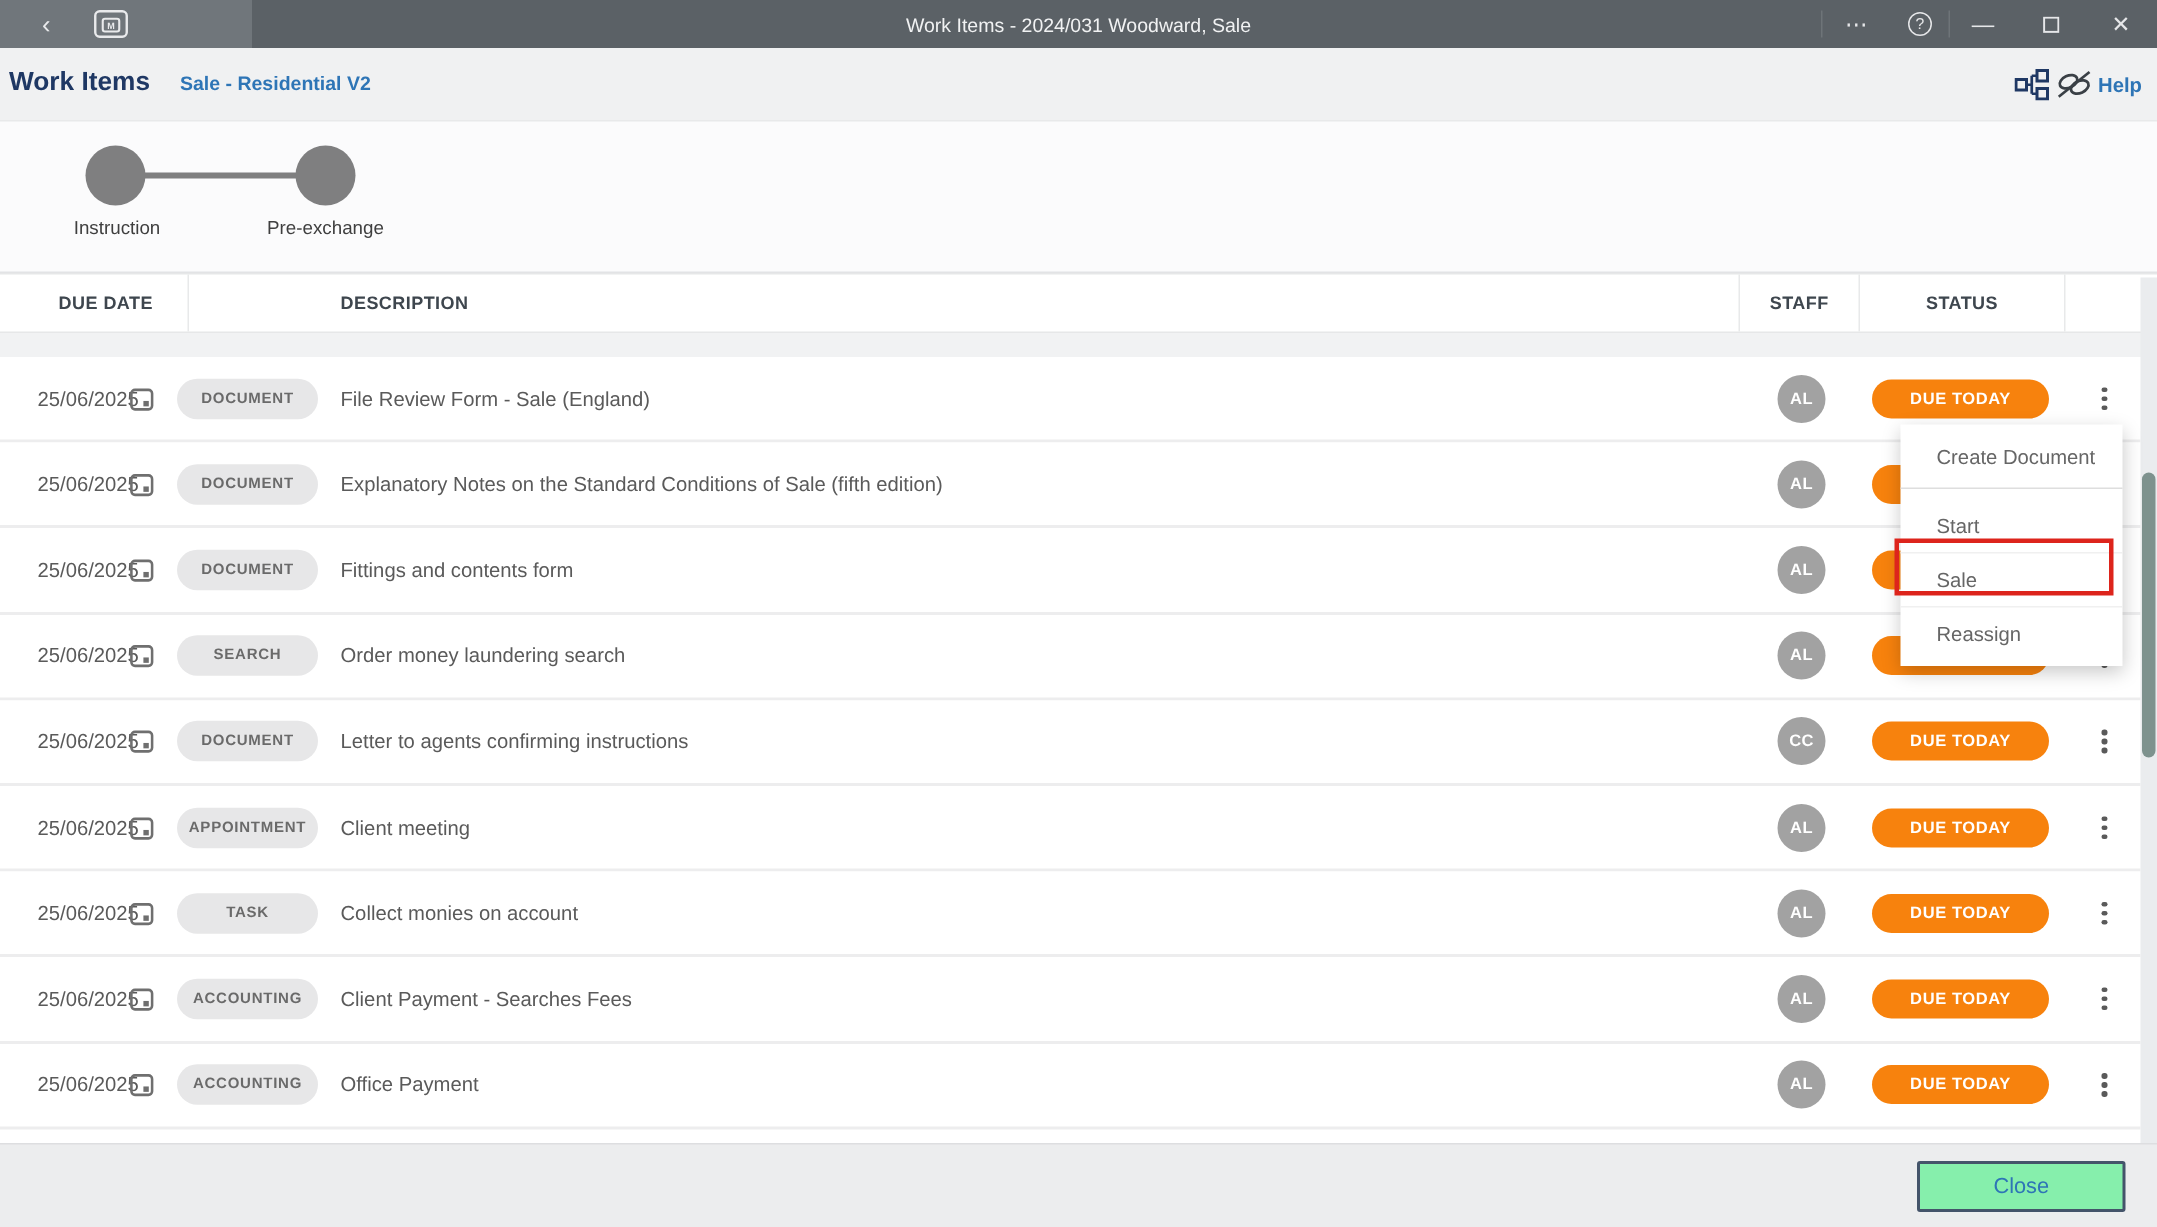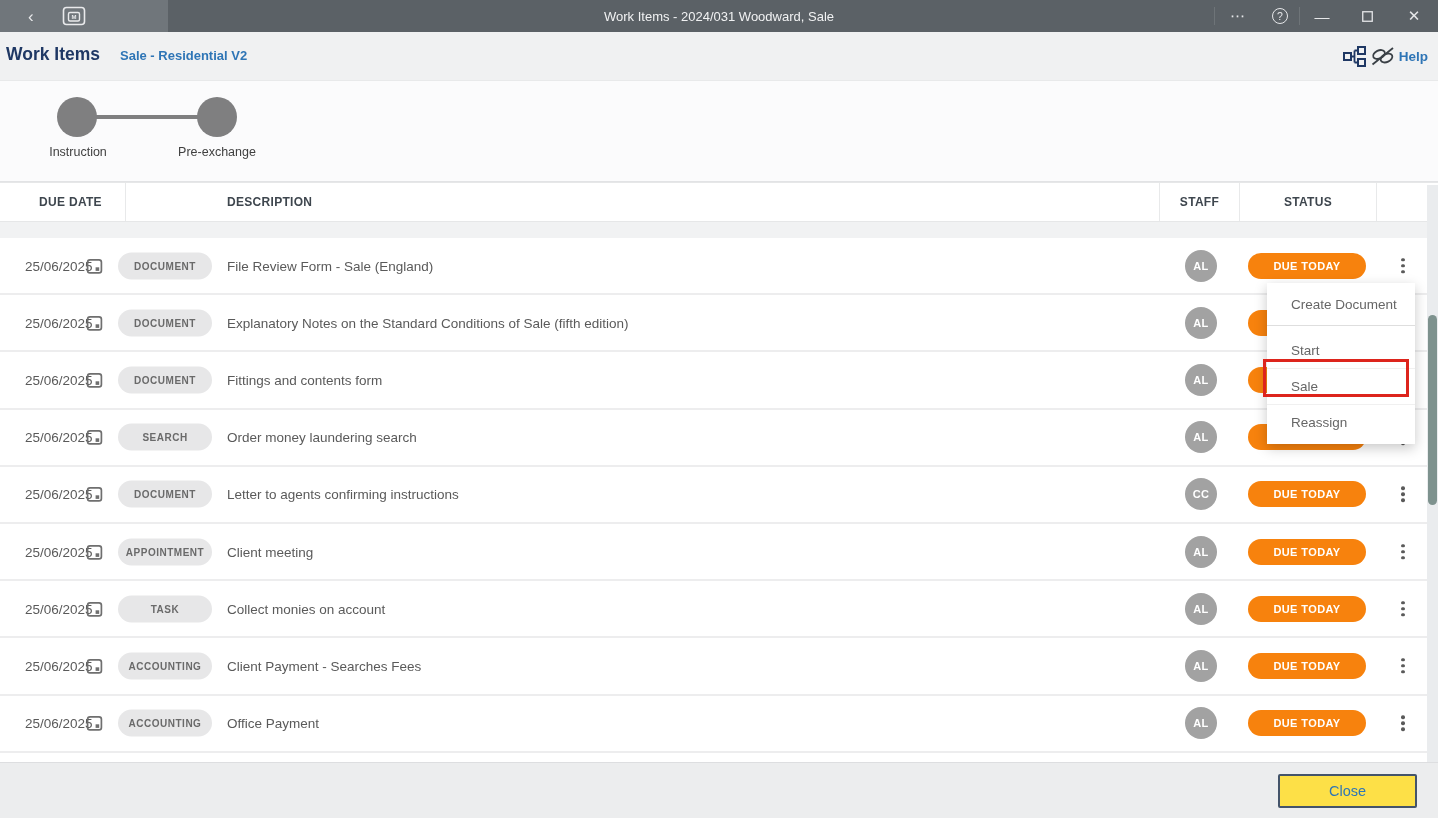--- a/index.html
+++ b/index.html
@@ -87,21 +87,21 @@
   .ctx-item{height:36px;display:flex;align-items:center;padding-left:24px;
       font-size:13.5px;color:#666666;cursor:pointer;border-top:1px solid #f0f0f0;}
   .ctx-item.first{height:43px;border-top:none;border-bottom:1px solid #dedede;margin-bottom:6px;}
   .ctx-item.first + .ctx-item{border-top:none;}
   .highlight-box{position:absolute;left:1263px;top:359px;width:146px;height:38px;
       border:3px solid #dd241c;z-index:7;pointer-events:none;}
 
   
   .footer{position:absolute;left:0;top:762px;width:1438px;height:56px;background:#ecedee;
       border-top:1px solid #dddee0;}
-  .close-btn{position:absolute;left:1278px;top:774px;width:139px;height:34px;background:#fde047;
+  .close-btn{position:absolute;left:1278px;top:774px;width:139px;height:34px;background:#86efac;
       border:2px solid #44546a;border-radius:2px;color:#2e75b6;font-size:14.5px;
       display:flex;align-items:center;justify-content:center;cursor:pointer;}
 </style>
 </head>
 <body>
 
 <div class="app">
 
   <div class="titlebar">
     <div class="titlebar-left">

